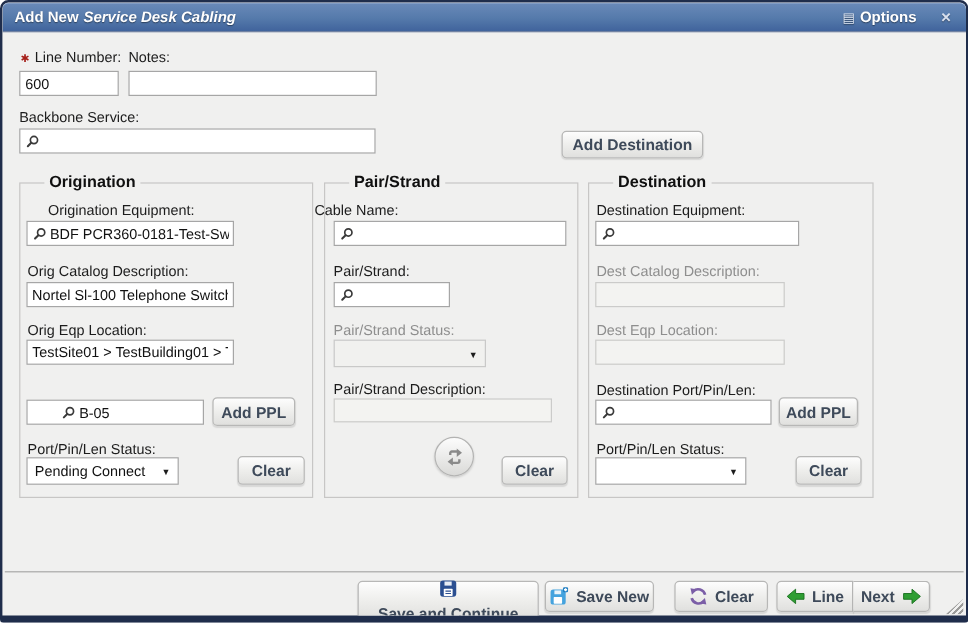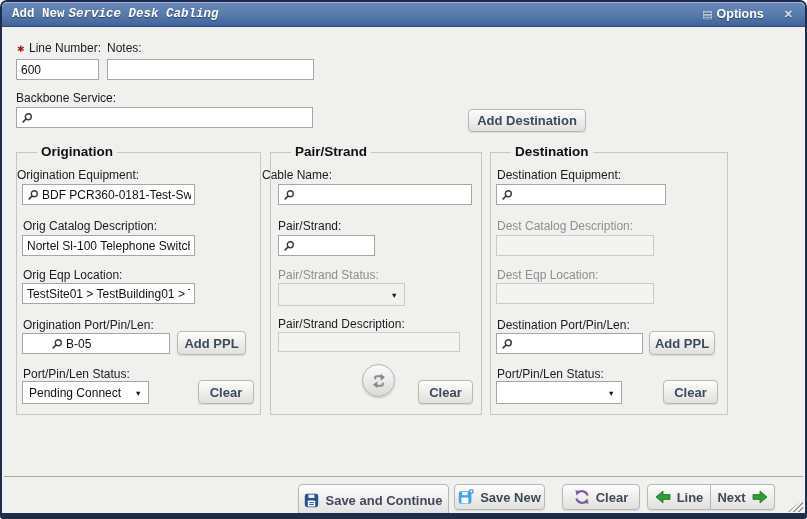--- a/index.html
+++ b/index.html
@@ -5,21 +5,21 @@
   html,body{margin:0;padding:0;background:#fff;font-family:"Liberation Sans",sans-serif;}
   .window{position:relative;width:807px;height:519px;box-sizing:border-box;
     border:2px solid #1f2d4b;border-bottom-width:6px;border-radius:7px 7px 3px 3px;
     background:#f0f0ef;overflow:hidden;}
   .titlebar{position:absolute;top:0;left:0;right:0;height:24px;
     background:linear-gradient(180deg,#6a8ab9 0%,#557aab 55%,#40639c 100%);
     border-bottom:1px solid #31497a;border-radius:5px 5px 0 0;
     box-shadow:inset 0 1px 0 rgba(255,255,255,.35);
     display:flex;align-items:center;}
   .title{padding-left:10px;font-size:12.5px;font-weight:bold;color:#fff;
-    text-shadow:0 1px 1px rgba(0,0,0,.45);white-space:nowrap;font-family:Liberation Mono, monospace;}
+    text-shadow:0 1px 1px rgba(0,0,0,.45);white-space:nowrap;}
   .title .em{font-style:italic;margin-left:4px;}
   .titlebar-right{margin-left:auto;display:flex;align-items:center;padding-right:12px;}
   .options-btn{display:flex;align-items:center;gap:4px;color:#fff;font-size:12.5px;
     font-weight:bold;text-shadow:0 1px 1px rgba(0,0,0,.45);cursor:pointer;}
   .options-glyph{font-size:11px;color:#dfe6f2;font-weight:normal;}
   .close-btn{margin-left:20px;color:#d9e0ee;font-size:11px;font-weight:bold;cursor:pointer;
     text-shadow:0 1px 1px rgba(0,0,0,.4);}
   .lbl{position:absolute;font-size:12px;color:#1c1c1c;white-space:nowrap;}
   .lbl.dim{color:#8e8e8e;}
   .req{position:absolute;color:#a6201a;font-size:9px;}
@@ -86,35 +86,34 @@
     <input value="" style="">
   </div>
 
   <div class="btn" style="left:466px;top:107px;width:118px;height:23px;">
     <span>Add Destination</span>
   </div>
 
   <div class="panel" style="left:14px;top:150px;width:243px;height:261px;">
     <span class="legend">Origination</span>
   </div>
-  <span class="lbl" style="left:15px;top:166px;">Origination Equipment:</span>
+  <span class="lbl" style="left:38px;top:166px;">Origination Equipment:</span>
   <div class="searchbox" style="left:20px;top:182px;width:173px;height:21px;">
     <span class="icon">
         <svg width="12" height="12" viewBox="0 0 12 12">
           <circle cx="7.3" cy="4.7" r="3" fill="none" stroke="#3a3a3a" stroke-width="1.4"></circle>
           <line x1="5" y1="7" x2="2.2" y2="9.8" stroke="#3a3a3a" stroke-width="1.7" stroke-linecap="round"></line>
         </svg>
       </span>
     <input value="BDF PCR360-0181-Test-Switch" style="">
   </div>
   <span class="lbl" style="left:21px;top:217px;">Orig Catalog Description:</span>
   <input class="txt" style="left: 20px; top: 233px; width: 173px; height: 21px;" readonly="" value="Nortel Sl-100 Telephone Switch">
   <span class="lbl" style="left:21px;top:266px;">Orig Eqp Location:</span>
   <input class="txt" style="left: 20px; top: 281px; width: 173px; height: 21px;" readonly="" value="TestSite01 &gt; TestBuilding01 &gt; Te">
-  <span class="lbl" style="left:21px;top:316px;">Origination Port/Pin/Len:</span>
   <div class="searchbox" style="left:20px;top:331px;width:148px;height:21px;padding-left:28px;">
     <span class="icon">
         <svg width="12" height="12" viewBox="0 0 12 12">
           <circle cx="7.3" cy="4.7" r="3" fill="none" stroke="#3a3a3a" stroke-width="1.4"></circle>
           <line x1="5" y1="7" x2="2.2" y2="9.8" stroke="#3a3a3a" stroke-width="1.7" stroke-linecap="round"></line>
         </svg>
       </span>
     <input value="B-05" style="">
   </div>
   <div class="btn" style="left:175px;top:329px;width:69px;height:24px;">
@@ -207,21 +206,21 @@
   <div class="selectbox" style="left:494px;top:379px;width:126px;height:23px;">
     <span></span>
     <span class="arrow icon">▼</span>
   </div>
   <div class="btn" style="left:661px;top:378px;width:55px;height:24px;">
     <span>Clear</span>
   </div>
 
   <div class="separator" style="top:474px;"></div>
 
-  <div class="btn" style="left:296px;top:482px;width:151px;height:33px;">
+  <div class="btn" style="left:296px;top:482px;width:151px;height:33px;flex-direction:column;">
     <span class="icon">
         <svg width="15" height="15" viewBox="0 0 15 15">
           <rect x="0.8" y="0.8" width="13.4" height="13.4" rx="2.4" fill="#2b4f91"></rect>
           <rect x="4.4" y="1.6" width="6" height="3.4" fill="#e9eef6"></rect>
           <rect x="3.8" y="7.6" width="7.4" height="6" rx="0.6" fill="#fff"></rect>
           <line x1="5.2" y1="9.6" x2="9.8" y2="9.6" stroke="#2b4f91" stroke-width="1"></line>
           <line x1="5.2" y1="11.6" x2="9.8" y2="11.6" stroke="#2b4f91" stroke-width="1"></line>
         </svg>
       </span>
     <span>Save and Continue</span>

